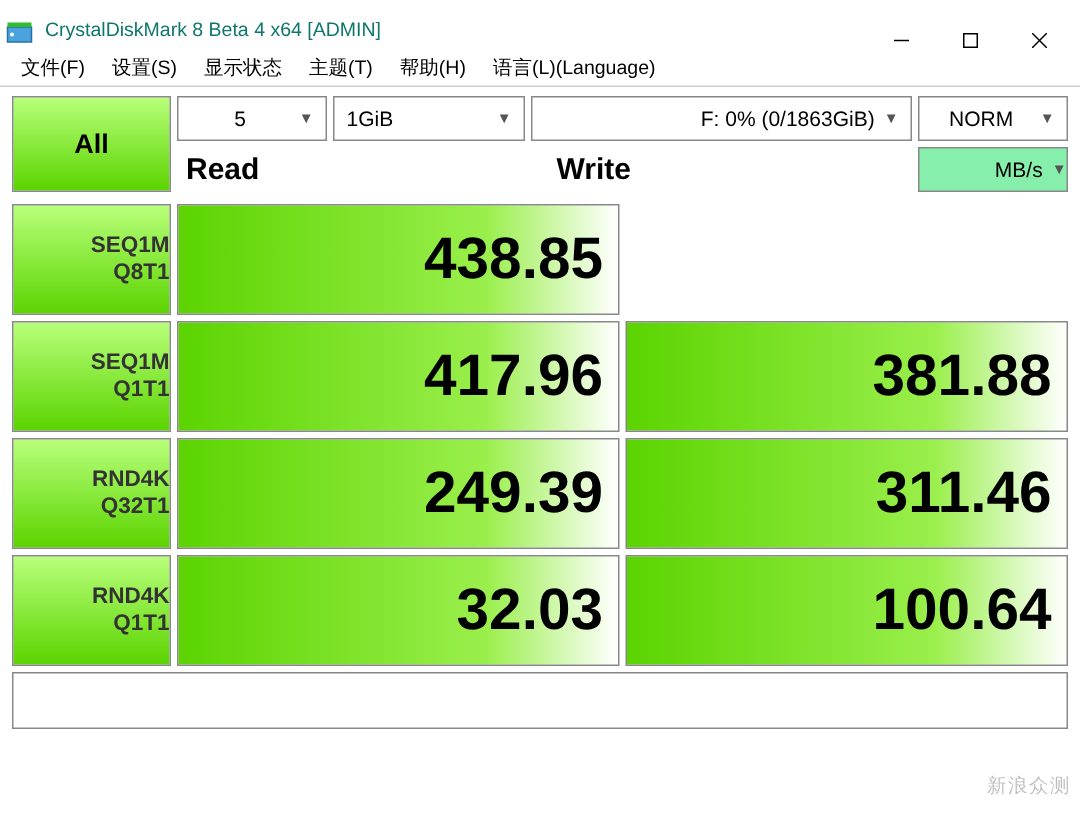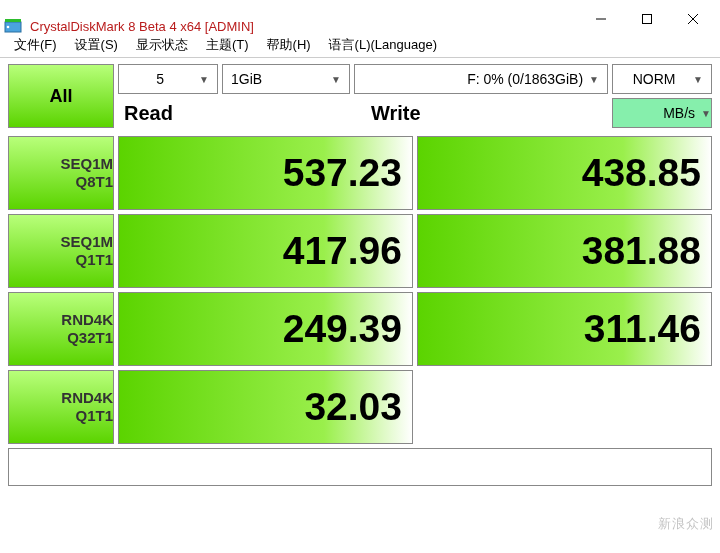--- a/index.html
+++ b/index.html
@@ -7,25 +7,25 @@
     font-family: "Segoe UI", "Microsoft YaHei", sans-serif;
     background: #ffffff;
     width: 720px;
     height: 553px;
     overflow: hidden;
     position: relative;
   }
   .titlebar {
     height: 34px;
     display: flex;
-    align-items: flex-end;
-    padding: 0 4px;
+    align-items: flex-start;
+    padding: 12px 4px;
     background: #fff;
     font-size: 13px;
-    color: #b91c1c;
+    color: #0f766e;
   }
   .titlebar .app-icon {
     width: 18px; height: 18px;
     margin-right: 8px;
     display: inline-block;
   }
   .titlebar .title { flex: 1; }
   .win-controls { display: flex; }
   .win-btn {
     width: 46px; height: 30px;
@@ -209,21 +209,20 @@
         </div>
       </div>
     </div>
   </div>
 
   <div class="data-row">
     <div class="test-btn">
       <span>SEQ1M</span>
       <span>Q8T1</span>
     </div>
-    <div class="value-cell">537.23</div>
     <div class="value-cell">438.85</div>
   </div>
 
   <div class="data-row">
     <div class="test-btn">
       <span>SEQ1M</span>
       <span>Q1T1</span>
     </div>
     <div class="value-cell">417.96</div>
     <div class="value-cell">381.88</div>
@@ -237,19 +236,20 @@
     <div class="value-cell">249.39</div>
     <div class="value-cell">311.46</div>
   </div>
 
   <div class="data-row">
     <div class="test-btn">
       <span>RND4K</span>
       <span>Q1T1</span>
     </div>
     <div class="value-cell">32.03</div>
+    <div class="value-cell">100.64</div>
   </div>
 
   <div class="comment-row"></div>
 
 </div>
 
 <div class="watermark">新浪众测</div>
 
 </body></html>

